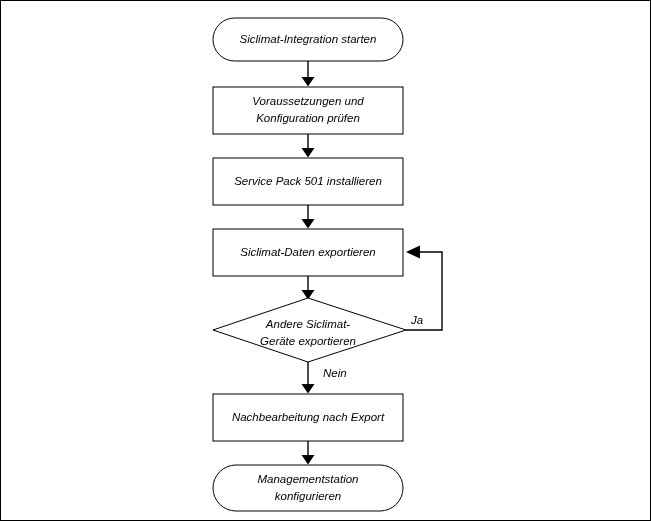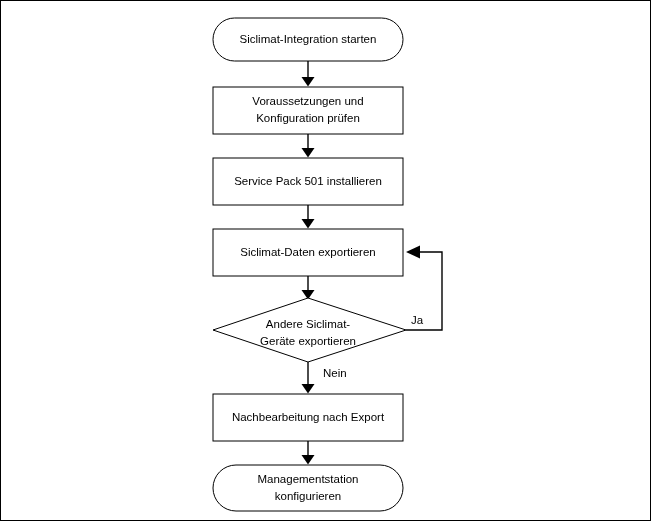--- a/index.html
+++ b/index.html
@@ -12,20 +12,21 @@
     font-family: "Liberation Sans", sans-serif;
   }
   #page {
     position: relative;
     width: 651px;
     height: 521px;
     background: #ffffff;
     border: 1px solid #000000;
     box-sizing: border-box;
     overflow: hidden;
+    font-style: italic;
   }
   #flow-svg {
     position: absolute;
     left: 0;
     top: 0;
     width: 649px;
     height: 519px;
     display: block;
   }
   .shape-outline {

